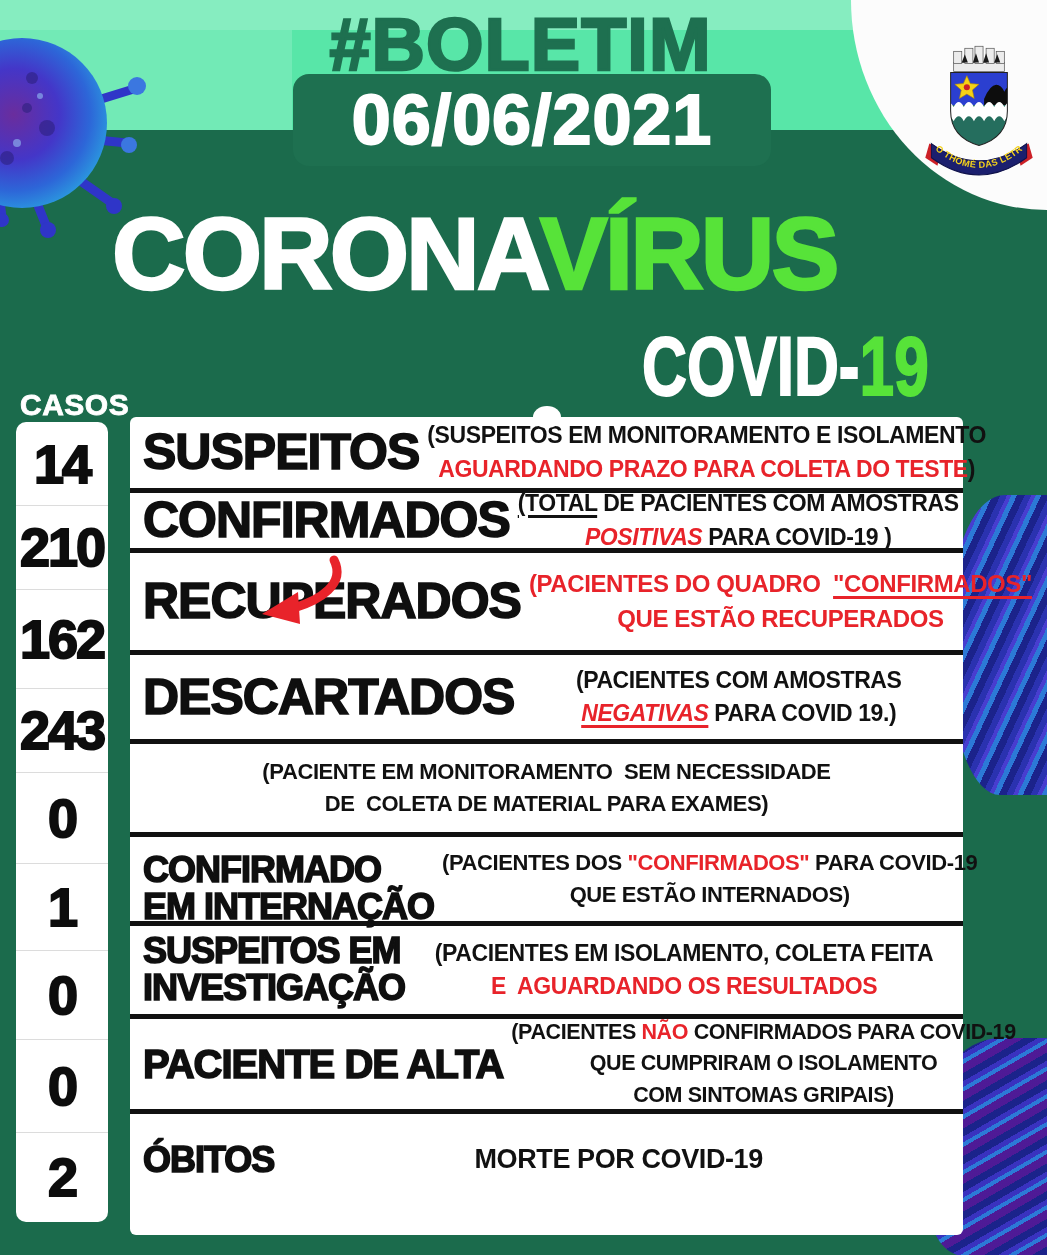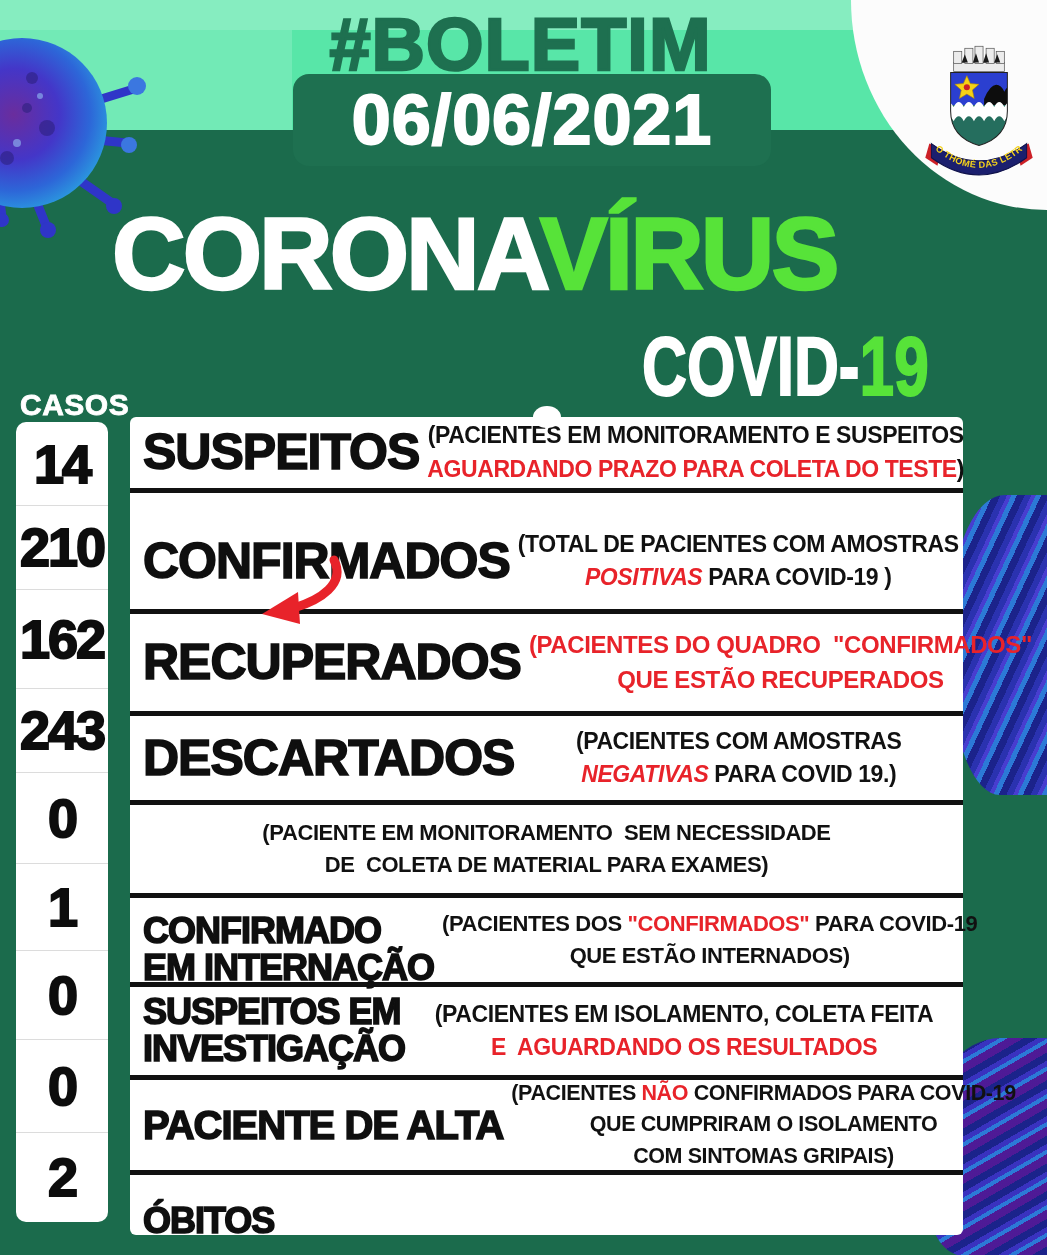--- a/index.html
+++ b/index.html
@@ -78,21 +78,21 @@
     border-bottom:5px solid #111;
   }
   .trow:last-child{border-bottom:none;}
   .tlabel{
     flex:none;padding-left:13px;color:#0f0f0f;font-weight:bold;line-height:1.02;
     letter-spacing:-1px;-webkit-text-stroke:1.6px #0f0f0f;white-space:nowrap;
   }
   .tdesc{flex:1;text-align:center;font-weight:bold;color:#111;padding:0 8px;}
   .dline{white-space:pre;line-height:1.45;letter-spacing:-0.4px;}
   .seg-r{color:#e8232a;}
-  .seg-u{text-underline-offset:4px;text-decoration-thickness:2.5px;}
+  .seg-u{text-decoration:underline;text-underline-offset:4px;text-decoration-thickness:2.5px;}
   .seg-i{font-style:italic;}
   
   .arrow{position:absolute;left:254px;top:552px;z-index:9;}
   
   .virus-tl{position:absolute;left:-48px;top:18px;z-index:2;}
   .virus-rm{
     position:absolute;left:952px;top:495px;width:96px;height:300px;z-index:1;opacity:.95;
     background:repeating-linear-gradient(115deg,#2b2fb5 0 6px,#4a3bd6 6px 10px,#2d7ade 10px 15px,#1b1f8e 15px 22px);
     border-radius:55% 0 0 50% / 38% 0 0 40%;
   }
@@ -215,25 +215,25 @@
       <div class="num-cell" style="flex: 92 1 0%;">2</div>
     </div>
 
   <div class="table" id="table">
     <div class="notch"></div>
   <div class="trow" style="height: 76px;">
         <div class="tlabel" style="font-size: 50px;">
           <div>SUSPEITOS</div>
         </div>
         <div class="tdesc" style="font-size: 23px;">
-          <div class="dline"><span>(PACIENTES EM MONITORAMENTO E SUSPEITOS</span></div>
+          <div class="dline"><span>(SUSPEITOS EM MONITORAMENTO E ISOLAMENTO</span></div>
           <div class="dline"><span class="seg-r">AGUARDANDO PRAZO PARA COLETA DO TESTE</span><span>)</span></div>
         </div>
       </div>
-      <div class="trow" style="height: 101px; margin-top: 20px;">
+      <div class="trow" style="height: 60px;">
         <div class="tlabel" style="font-size: 50px;">
           <div>CONFIRMADOS</div>
         </div>
         <div class="tdesc" style="font-size: 23px;">
           <div class="dline"><span class="seg-u">(TOTAL</span><span> DE PACIENTES COM AMOSTRAS</span></div>
           <div class="dline"><span class="seg-r seg-i">POSITIVAS</span><span> PARA COVID-19 )</span></div>
         </div>
       </div>
       <div class="trow" style="height: 102px;">
         <div class="tlabel" style="font-size: 50px;">
@@ -286,20 +286,23 @@
         <div class="tdesc" style="font-size: 21.5px;">
           <div class="dline"><span>(PACIENTES </span><span class="seg-r">NÃO</span><span> CONFIRMADOS PARA COVID-19</span></div>
           <div class="dline"><span>QUE CUMPRIRAM O ISOLAMENTO</span></div>
           <div class="dline"><span>COM SINTOMAS GRIPAIS)</span></div>
         </div>
       </div>
       <div class="trow" style="height: 92px;">
         <div class="tlabel" style="font-size: 36px;">
           <div>ÓBITOS</div>
         </div>
+        <div class="tdesc" style="font-size: 27px;">
+          <div class="dline"><span>MORTE POR COVID-19</span></div>
+        </div>
       </div>
     </div>
 
   <svg class="arrow" width="100" height="80" viewBox="0 0 100 80">
     <path d="M80 8 C92 32 66 48 40 56" fill="none" stroke="#e8232a" stroke-width="9" stroke-linecap="round"></path>
     <polygon points="44,40 8,62 46,72" fill="#e8232a"></polygon>
   </svg>
 
 </div>
 

